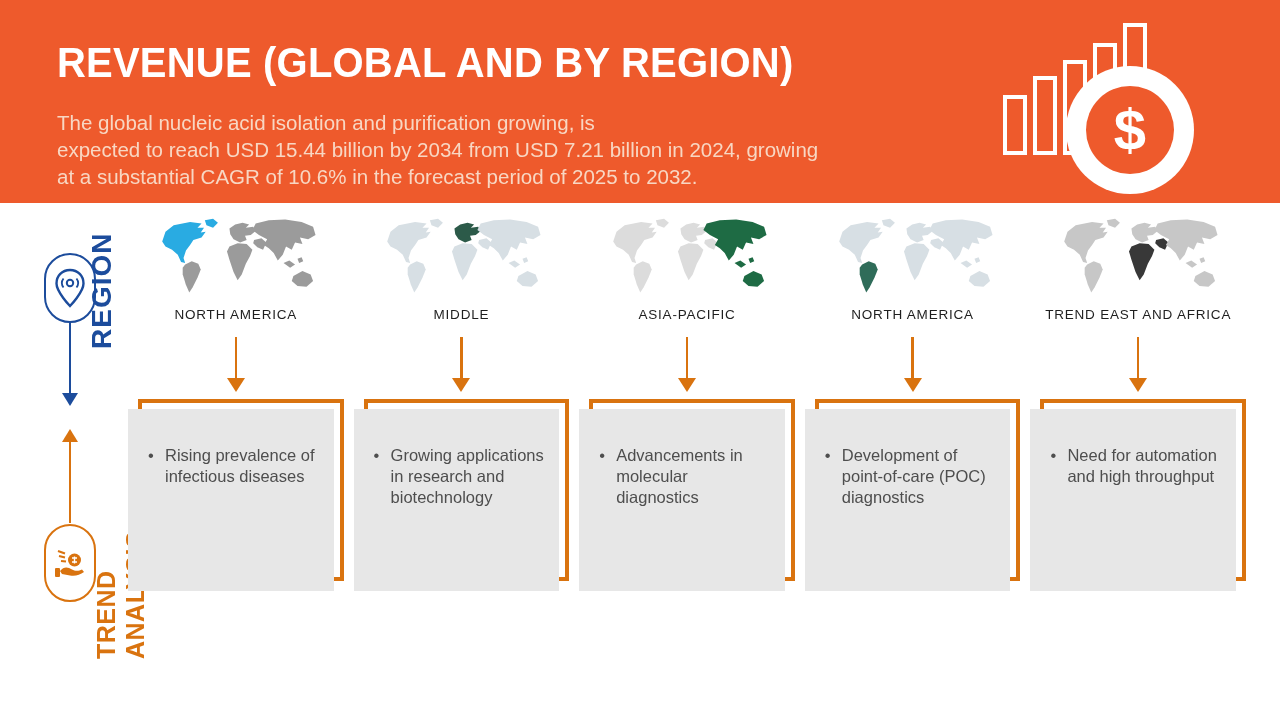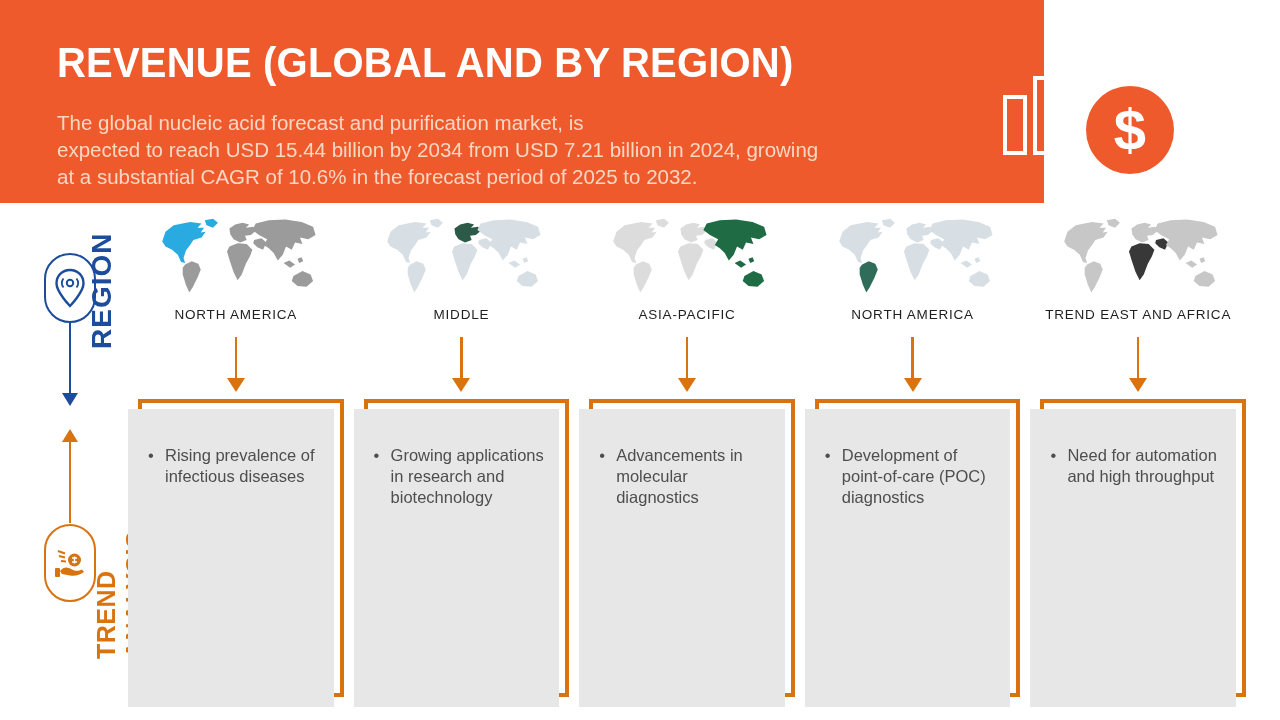--- a/index.html
+++ b/index.html
@@ -9,21 +9,21 @@
     --box:#E7E7E7;
     --ink:#4E4E4E;
     --label:#1F1F1F;
   }
   *{margin:0;padding:0;box-sizing:border-box;}
   html,body{width:1280px;height:720px;overflow:hidden;}
   body{font-family:"Liberation Sans","DejaVu Sans",sans-serif;background:#ffffff;}
   .canvas{position:relative;width:1280px;height:720px;background:#ffffff;}
 
   
-  .hdr{position:absolute;left:0;top:0;width:1044px;height:203px;background:var(--orange-bg);}
+  .hdr{position:absolute;left:0;top:0;width:1280px;height:203px;background:var(--orange-bg);}
   .hdr-title{position:absolute;left:57px;top:40px;color:#ffffff;font-size:40px;font-weight:bold;
     letter-spacing:0.2px;transform:scaleY(1.04);transform-origin:left top;white-space:nowrap;}
   .hdr-sub{position:absolute;left:57px;top:109px;color:#F8D7C3;font-size:20.5px;line-height:27px;font-weight:normal;}
 
   .badge{position:absolute;left:1000px;top:20px;width:210px;height:180px;}
   .badge svg{position:absolute;left:0;top:0;}
   .coin-outer{position:absolute;left:66px;top:46px;width:128px;height:128px;border-radius:50%;background:#ffffff;}
   .coin-inner{position:absolute;left:20px;top:20px;width:88px;height:88px;border-radius:50%;background:var(--orange-bg);
     display:flex;align-items:center;justify-content:center;}
   .coin-inner span{color:#ffffff;font-size:58px;font-weight:bold;line-height:1;}
@@ -52,39 +52,39 @@
   .maps-row{top:14px;align-items:center;}
   .map-cell svg{display:block;margin:0 auto;}
   .map-label{margin-top:8px;text-align:center;font-size:13.5px;color:var(--label);letter-spacing:0.8px;white-space:nowrap;}
 
   .arrows-row{top:134px;height:58px;}
   .darr-stem{width:2.5px;height:42px;background:var(--accent);margin:0 auto;}
   .darr-head{width:0;height:0;margin:-1px auto 0;
     border-left:9px solid transparent;border-right:9px solid transparent;border-top:14px solid var(--accent);}
 
   .cards-row{top:196px;height:262px;}
-  .card{position:relative;height:308px;}
+  .card{position:relative;height:192px;}
   .bracket{position:absolute;left:10px;top:0;right:0;bottom:10px;
     border-top:4px solid var(--accent);border-right:4px solid var(--accent);}
   .bracket::before{content:'';position:absolute;left:0;top:-4px;width:4px;height:17px;background:var(--accent);}
   .bracket::after{content:'';position:absolute;right:-4px;bottom:0;width:17px;height:4px;background:var(--accent);}
   .graybox{position:absolute;left:0;top:10px;right:10px;bottom:0;background:var(--box);padding:36px 12px 0 20px;}
   .graybox ul{list-style:none;}
   .graybox li{position:relative;padding-left:17px;font-size:16.5px;line-height:21px;color:var(--ink);}
   .graybox li::before{content:'\2022';position:absolute;left:0;top:0;color:var(--ink);}
 </style>
 </head>
 <body>
 
 <div class="canvas">
 
   <header class="hdr">
     <h1 class="hdr-title">REVENUE (GLOBAL AND BY REGION)</h1>
     <div class="hdr-sub">
-      <div>The global nucleic acid forecast and purification market, is</div>
+      <div>The global nucleic acid isolation and purification growing, is</div>
       <div>expected to reach USD 15.44 billion by 2034 from USD 7.21 billion in 2024, growing</div>
       <div>at a substantial CAGR of 10.6% in the forecast period of 2025 to 2032.</div>
     </div>
     <div class="badge">
       <svg width="210" height="180" viewBox="0 0 210 180">
         <rect x="5" y="77" width="20" height="56" fill="none" stroke="#ffffff" stroke-width="4"></rect>
         <rect x="35" y="58" width="20" height="75" fill="none" stroke="#ffffff" stroke-width="4"></rect>
         <rect x="65" y="42" width="20" height="91" fill="none" stroke="#ffffff" stroke-width="4"></rect>
         <rect x="95" y="25" width="20" height="108" fill="none" stroke="#ffffff" stroke-width="4"></rect>
         <rect x="125" y="5" width="20" height="128" fill="none" stroke="#ffffff" stroke-width="4"></rect>

